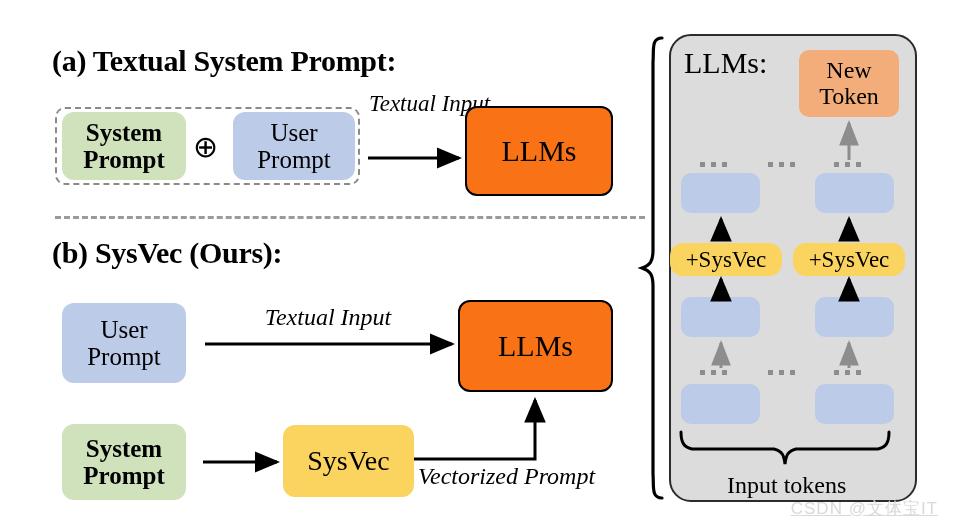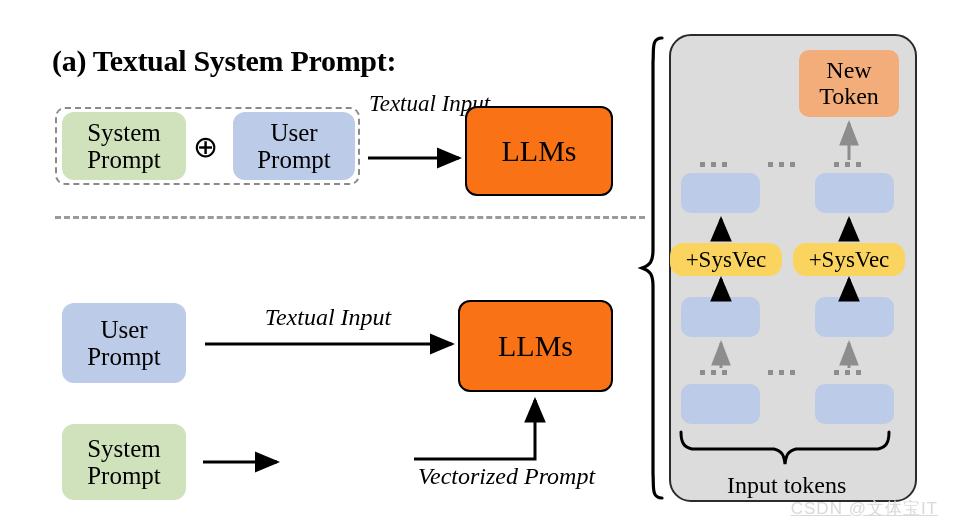--- a/index.html
+++ b/index.html
@@ -24,21 +24,21 @@
     display: flex;
     flex-direction: column;
     align-items: center;
     justify-content: center;
     text-align: center;
     line-height: 1.08;
     border-radius: 12px;
   }
   .box span { display: block; white-space: nowrap; }
 
-  .green  { background: #cfe2bc; }
+  .green  { background: #cfe2bc; font-weight: bold; }
   .blue   { background: #bccbe8; }
   .yellow { background: #fbd45f; }
   .orange { background: #f3ad7b; }
   .gray   { background: #f97316; border: 2px solid #000000; }
 
   .heading {
     position: absolute;
     font-family: "Liberation Serif", serif;
     font-weight: bold;
     font-size: 30px;
@@ -164,42 +164,47 @@
     <span>Textual</span>
     <span>Input</span>
   </div>
 
   <div class="box gray" style="left:465px; top:106px; width:148px; height:90px; font-size:30px;">
     <span>LLMs</span>
   </div>
 
   <div class="divider" style="left:55px; top:216px; width:590px;"></div>
 
+  <div class="heading" style="left:52px; top:236px;">(b) SysVec (Ours):</div>
 
   <div class="box blue" style="left:62px; top:303px; width:124px; height:80px; font-size:25px;">
     <span>User</span>
     <span>Prompt</span>
   </div>
 
   <div class="label" style="left:213px; top:305px; width:230px; font-size:24px;">Textual Input</div>
 
   <div class="box gray" style="left:458px; top:300px; width:155px; height:92px; font-size:30px;">
     <span>LLMs</span>
   </div>
 
   <div class="box green" style="left:62px; top:424px; width:124px; height:76px; font-size:25px;">
     <span>System</span>
     <span>Prompt</span>
   </div>
 
+  <div class="box yellow" style="left:283px; top:425px; width:131px; height:72px; font-size:28px;">
+    <span>SysVec</span>
+  </div>
 
   <div class="label" style="left:418px; top:464px; text-align:left; font-size:24px;">Vectorized Prompt</div>
 
   <div id="llm-panel"></div>
 
+  <div class="panel-title">LLMs:</div>
 
   <div class="box orange" style="left:799px; top:50px; width:100px; height:67px; font-size:24px; border-radius:10px;">
     <span>New</span>
     <span>Token</span>
   </div>
 
   <div class="dots" style="left:700px; top:162px;">
       <i></i>
       <i></i>
       <i></i>

